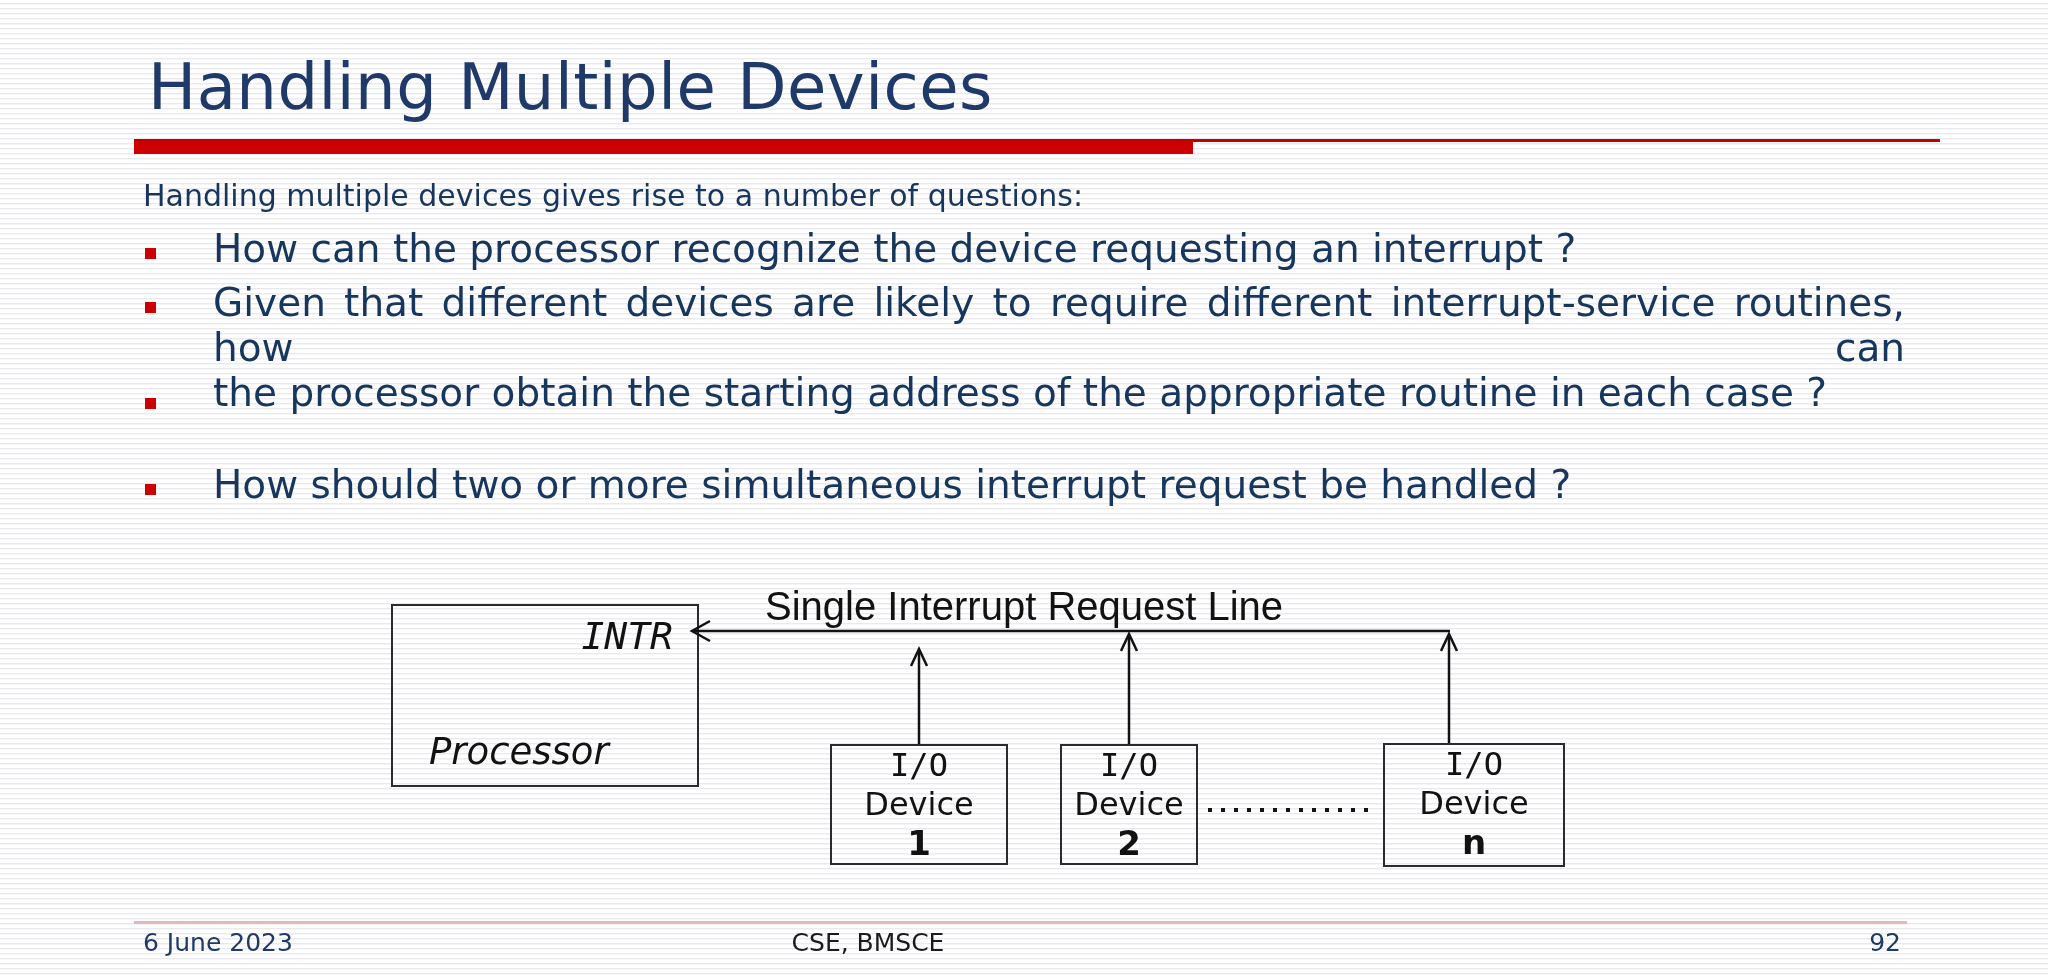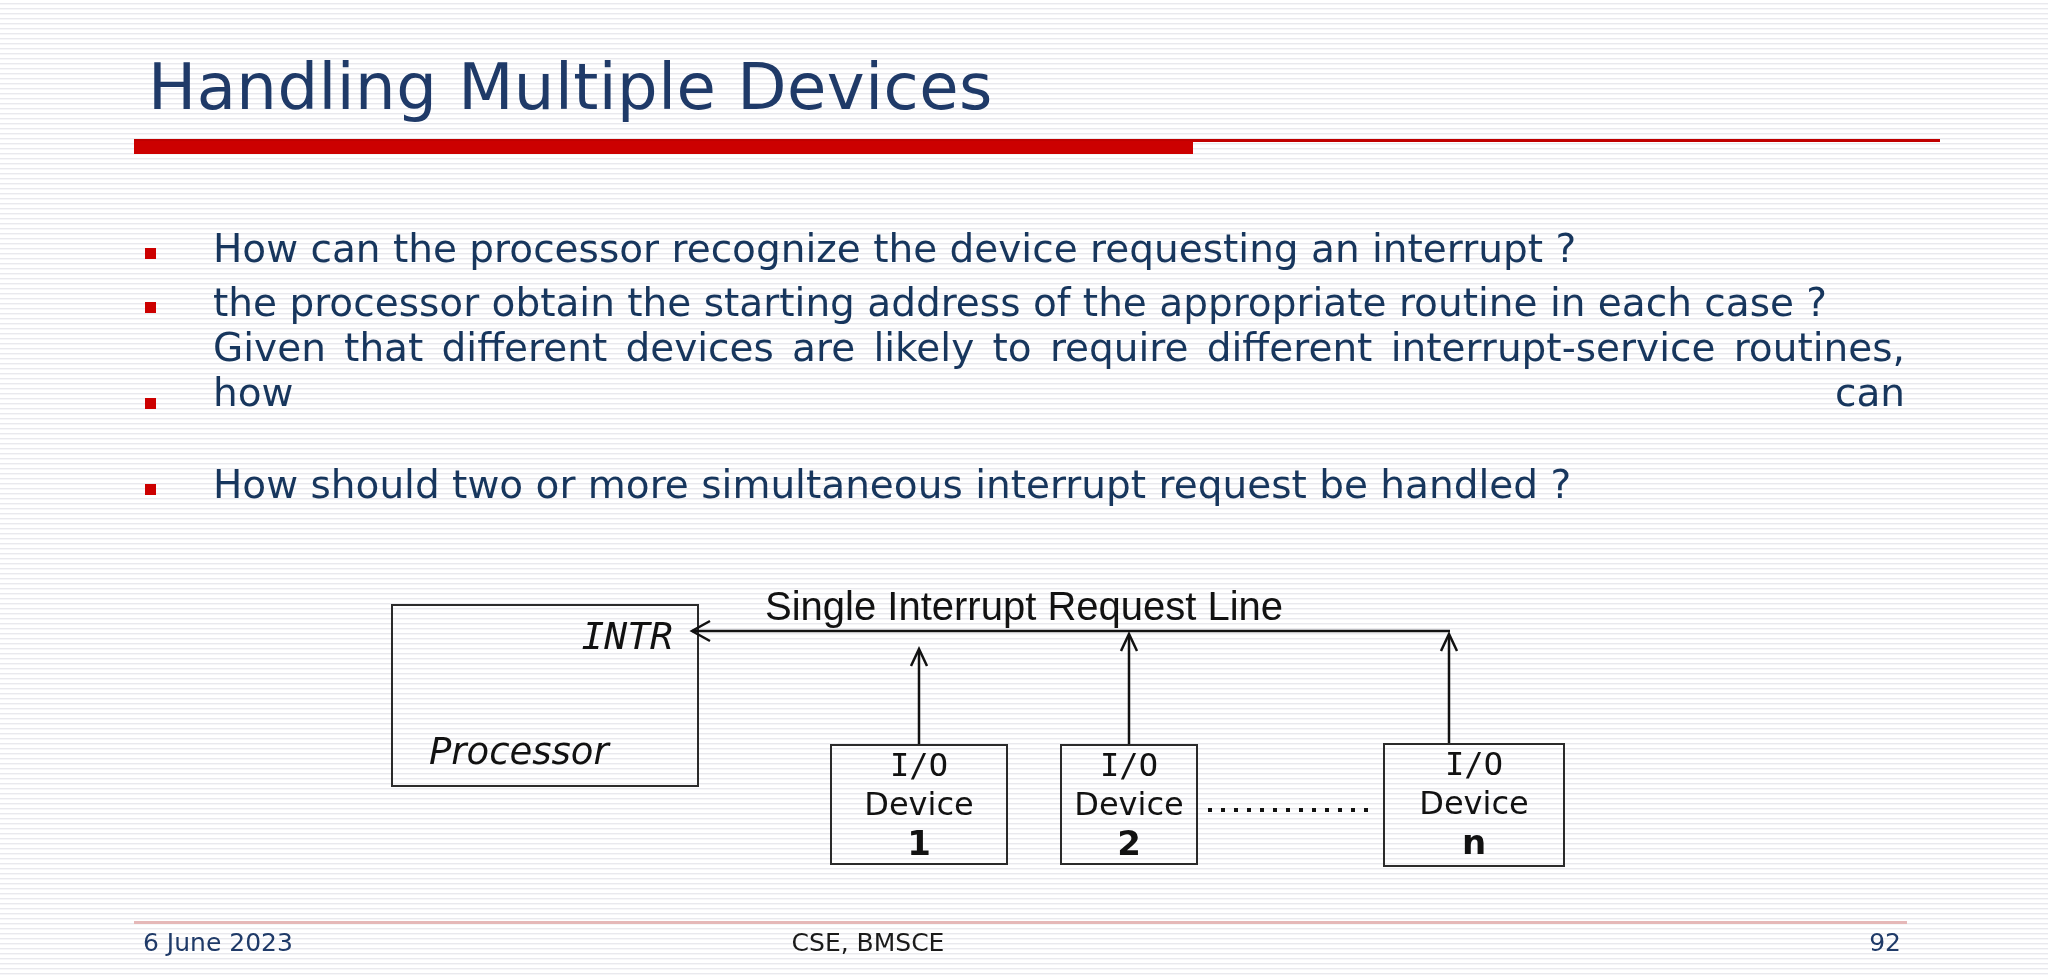--- a/index.html
+++ b/index.html
@@ -165,33 +165,34 @@
 </style>
 </head>
 <body>
 
 <div class="slide">
 
   <h1 class="title">Handling Multiple Devices</h1>
   <div class="rule-thin"></div>
   <div class="rule-thick"></div>
 
+  <div class="intro">Handling multiple devices gives rise to a number of questions:</div>
 
   <div class="bullet" style="top:226px">
     <span class="sq"></span>
     <div class="lines">
       <div class="bline">How can the processor recognize the device requesting an interrupt ?</div>
     </div>
   </div>
 
   <div class="bullet" style="top:280px">
     <span class="sq"></span>
     <div class="lines">
+      <div class="bline just">Given that different devices are likely to require different interrupt-service routines, how can</div>
       <div class="bline">the processor obtain the starting address of the appropriate routine in each case ?</div>
-      <div class="bline just">Given that different devices are likely to require different interrupt-service routines, how can</div>
     </div>
   </div>
 
   <div class="bullet" style="top:376px">
     <span class="sq"></span>
     <div class="lines">
     </div>
   </div>
 
   <div class="bullet" style="top:462px">

